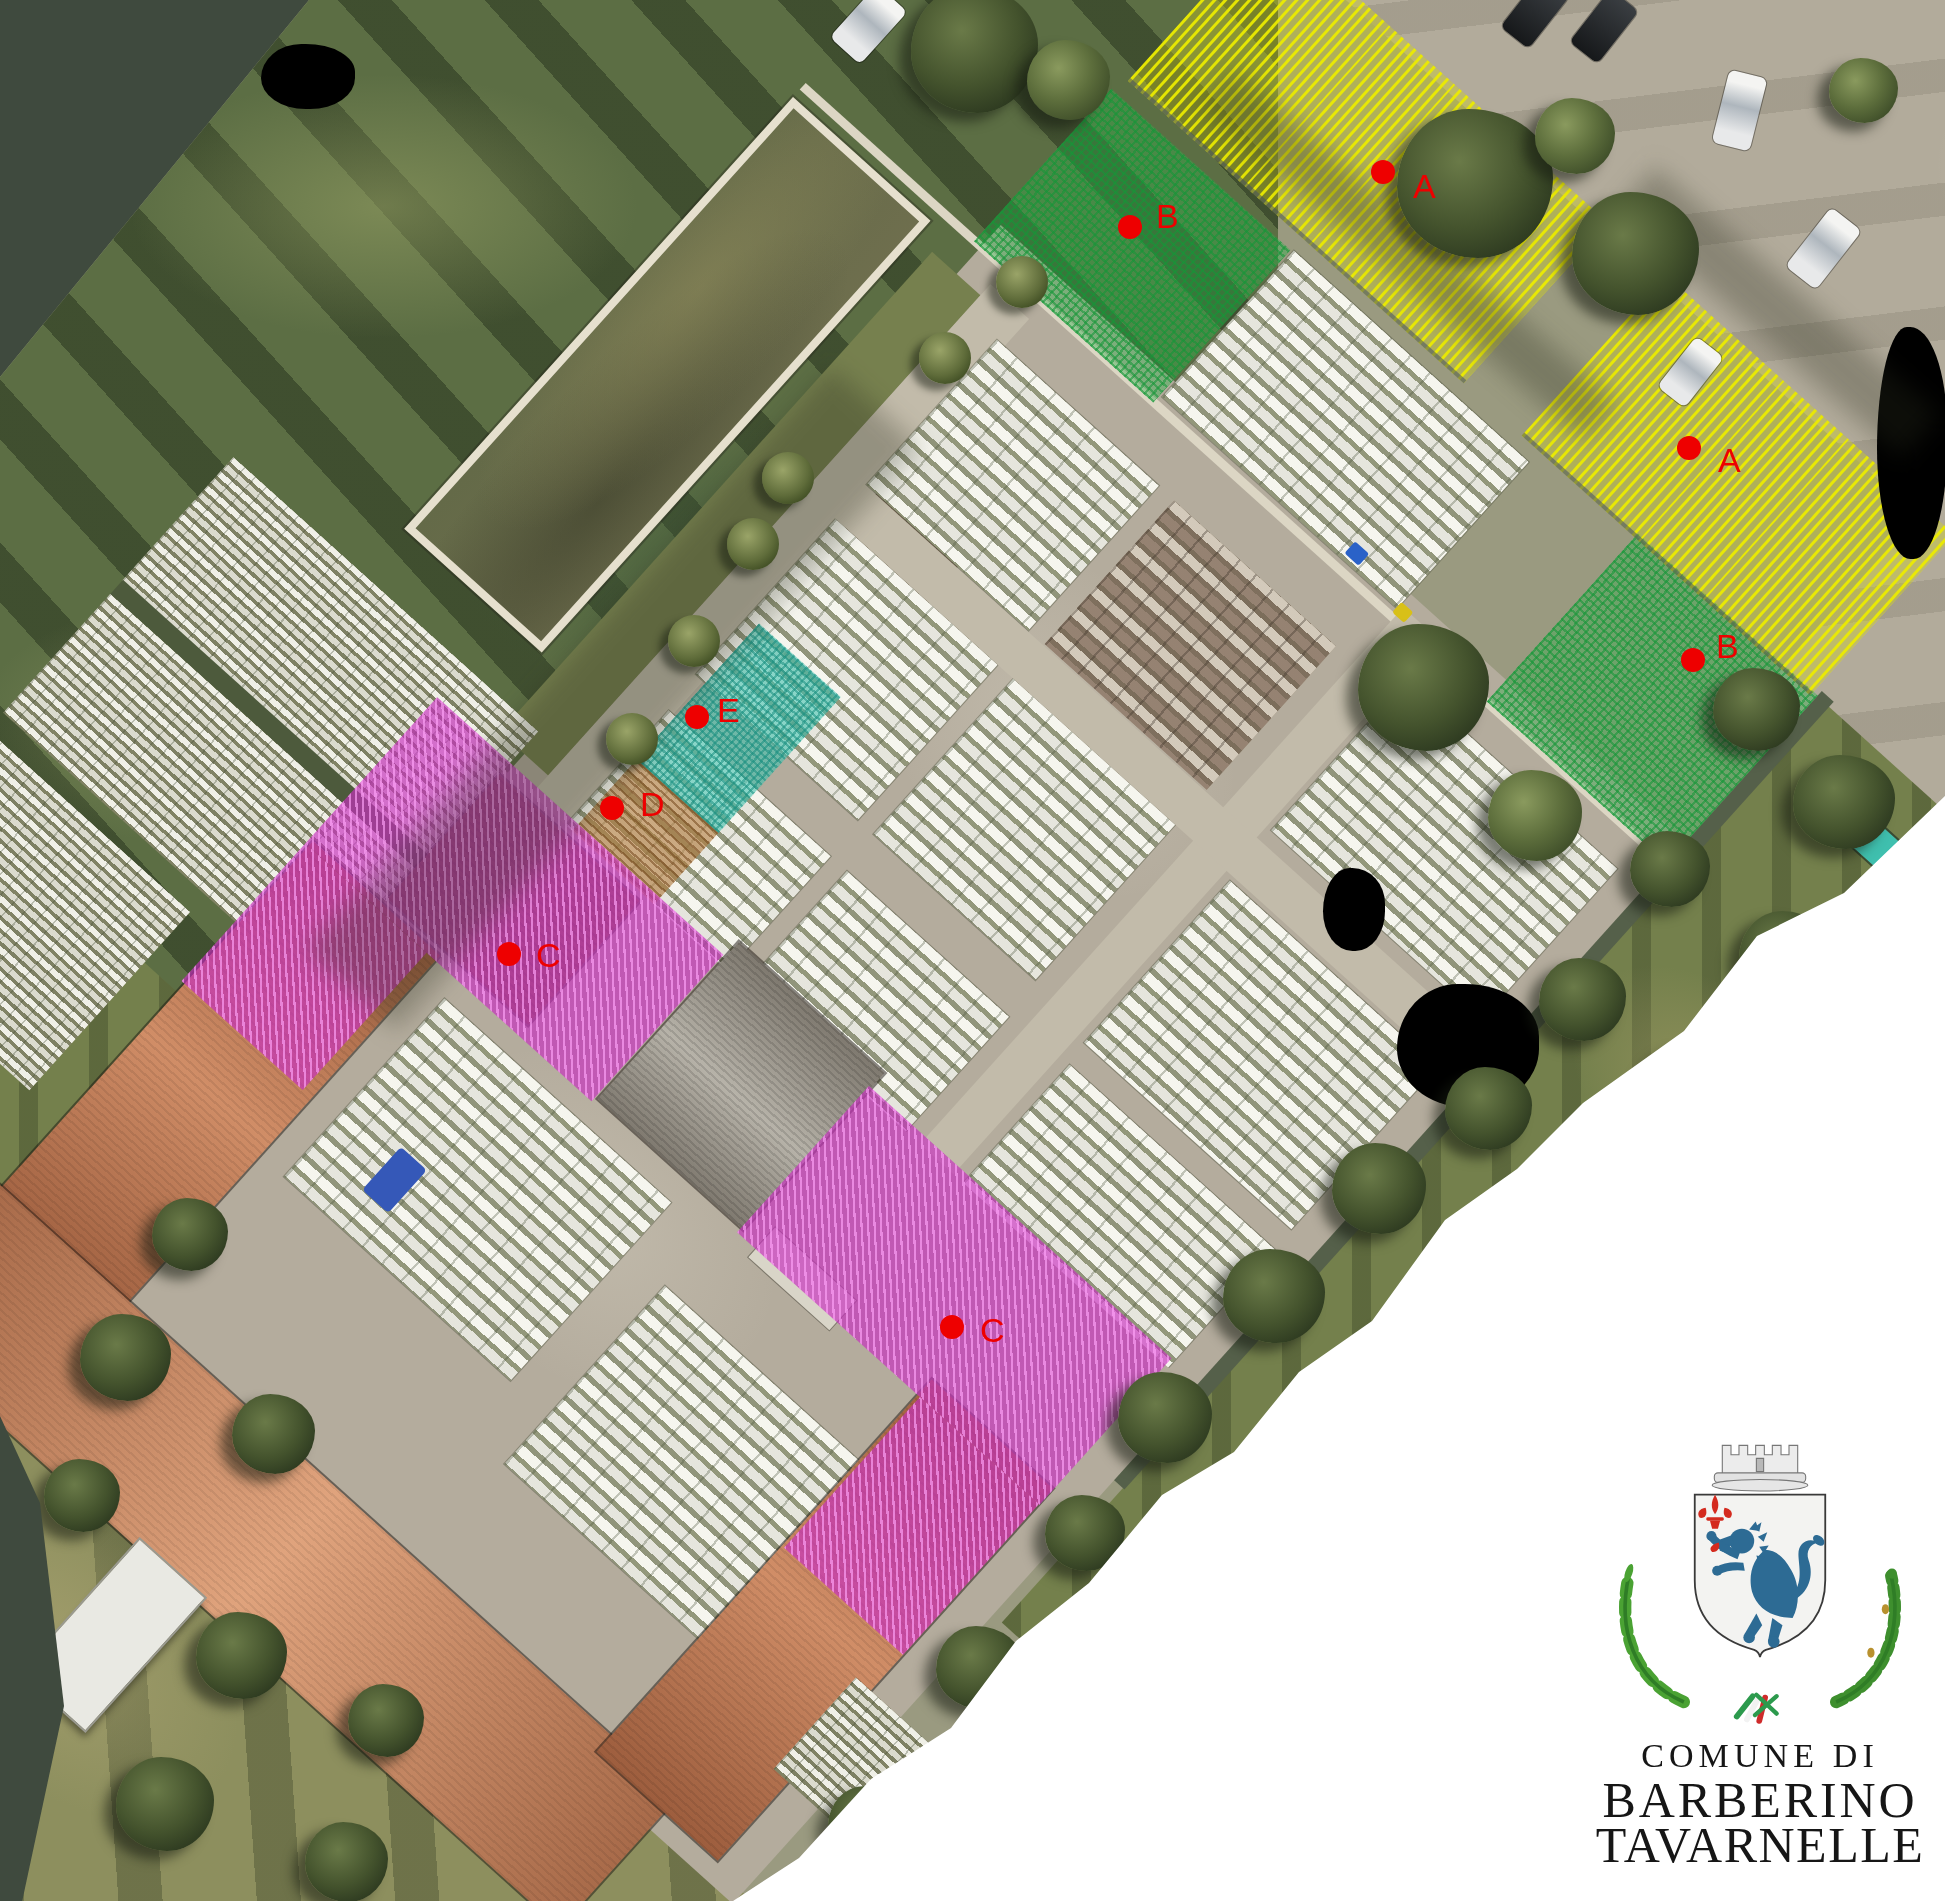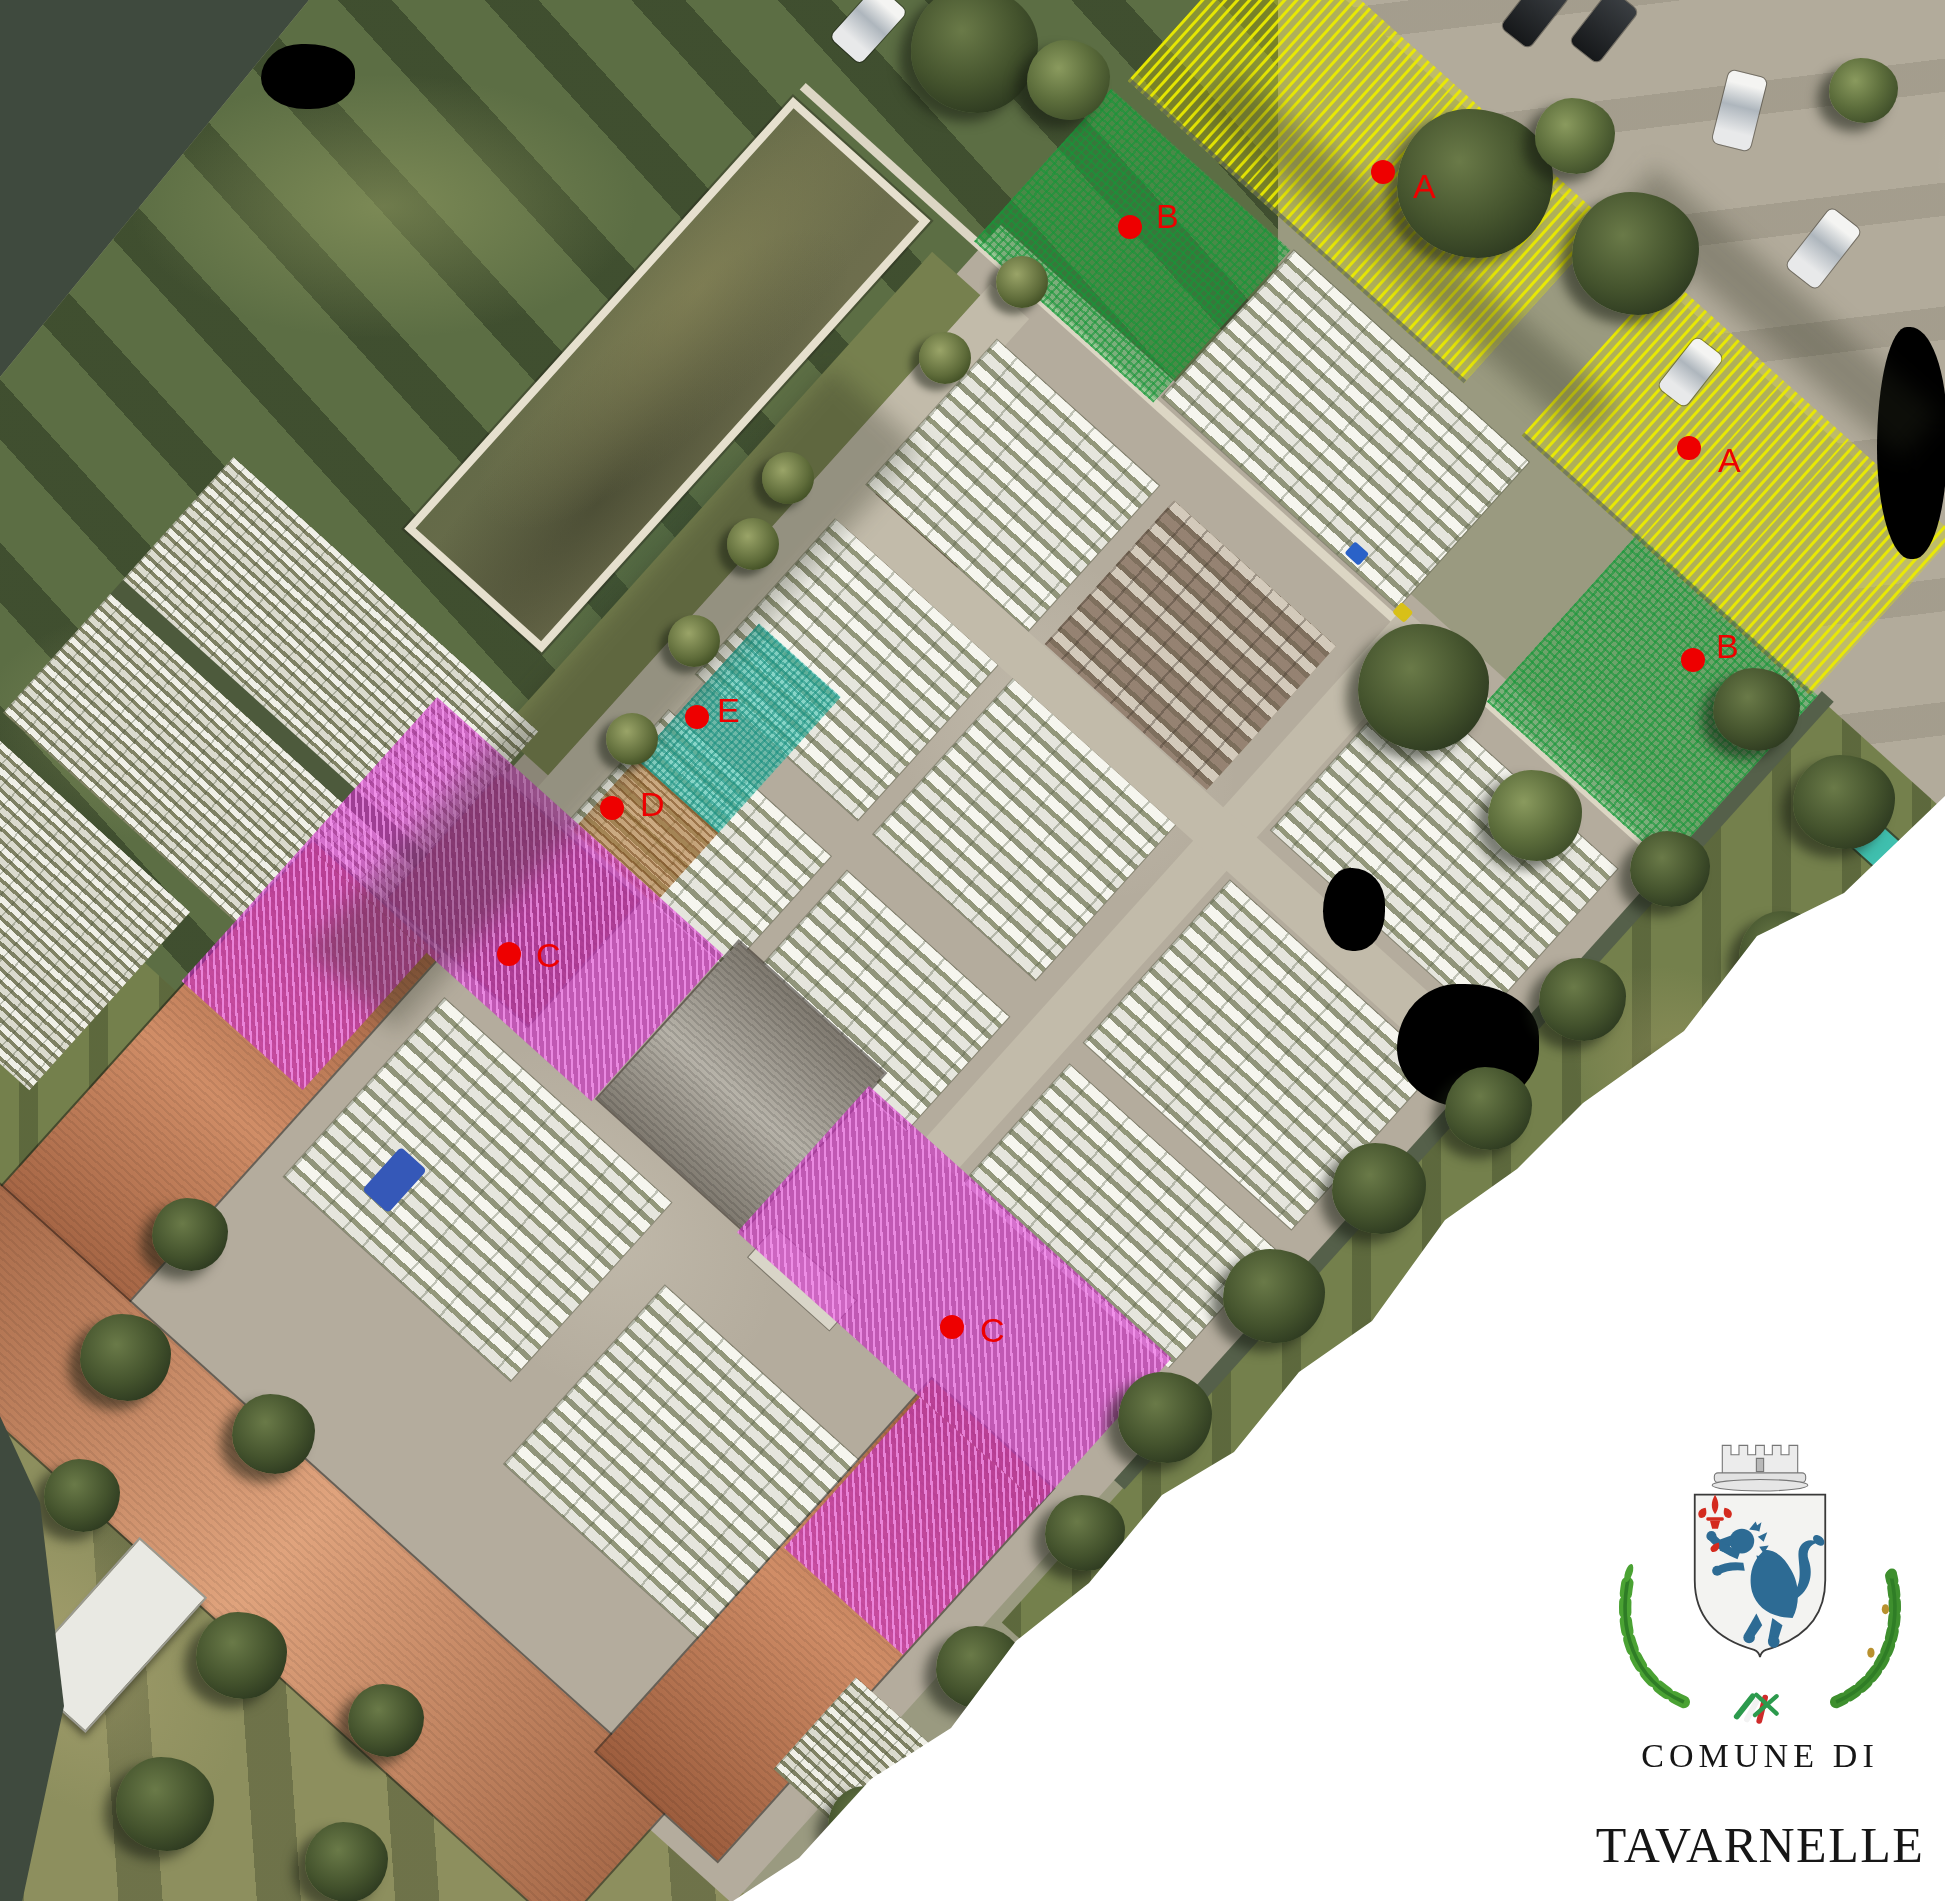--- a/index.html
+++ b/index.html
@@ -314,20 +314,21 @@
       </g>
 
       <g stroke-linecap="round">
         <path d="M245,352 l-22,28" stroke="#2c9a4d" stroke-width="8" fill="none"></path>
         <path d="M253,354 l-16,30" stroke="#f2f2f2" stroke-width="8" fill="none"></path>
         <path d="M262,354 l-8,32" stroke="#cf2b2b" stroke-width="8" fill="none"></path>
         <path d="M250,350 l28,26 M278,352 l-30,26" stroke="#2c9a4d" stroke-width="6" fill="none"></path>
       </g>
     </svg>
     <div class="emblem-text emblem-text--1">COMUNE DI</div>
+    <div class="emblem-text emblem-text--2">BARBERINO</div>
     <div class="emblem-text emblem-text--3">TAVARNELLE</div>
   </div>
 
   <div id="marker-layer">
       <div class="marker-dot" style="left: 1371px; top: 160px;"></div>
       <div class="marker-label" style="left: 1413px; top: 167px;">A</div>
       <div class="marker-dot" style="left: 1118px; top: 215px;"></div>
       <div class="marker-label" style="left: 1156px; top: 197px;">B</div>
       <div class="marker-dot" style="left: 1677px; top: 436px;"></div>
       <div class="marker-label" style="left: 1718px; top: 441px;">A</div>

